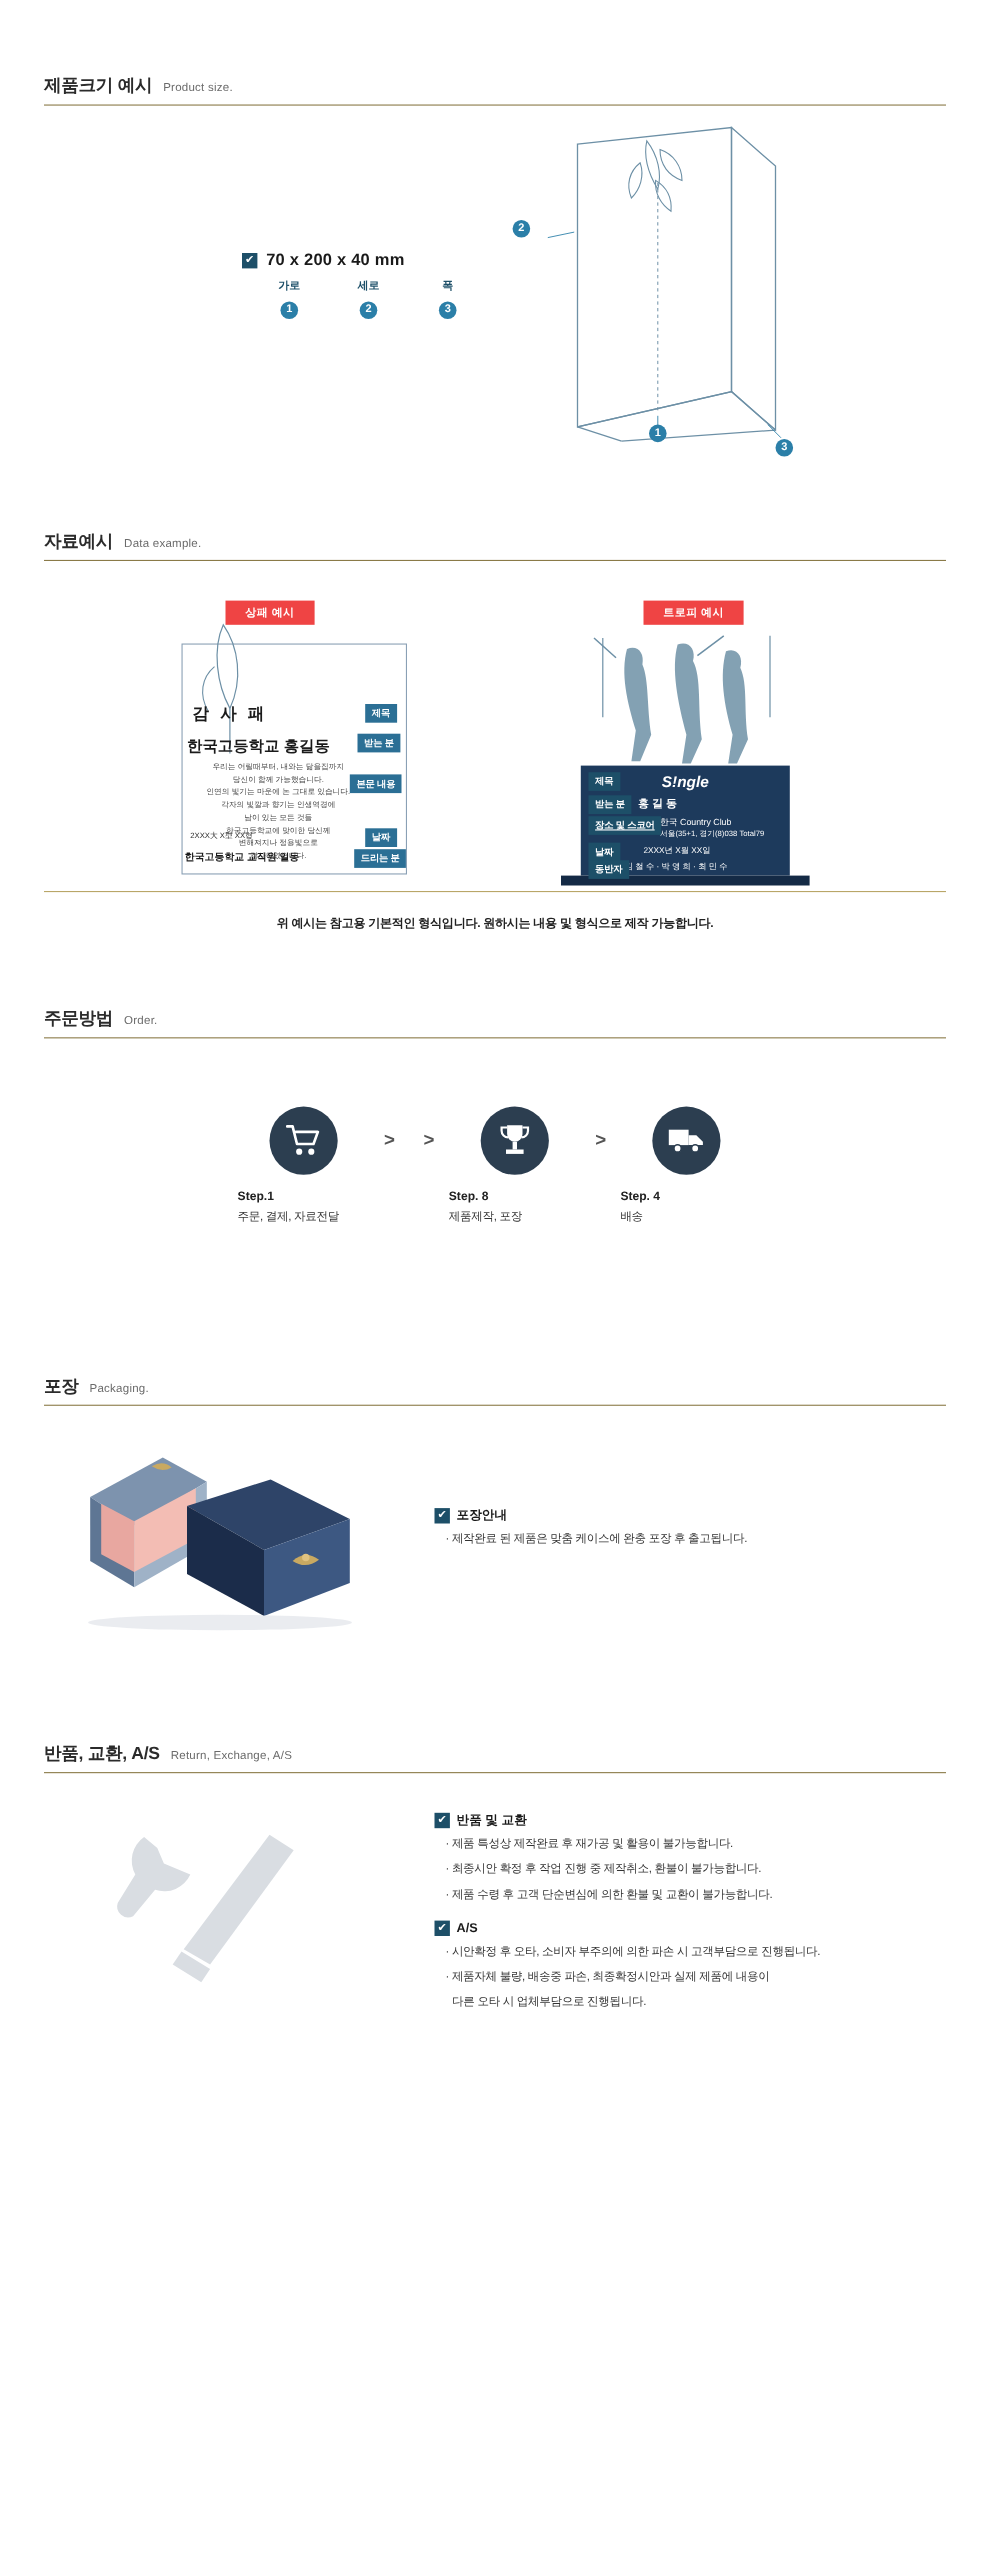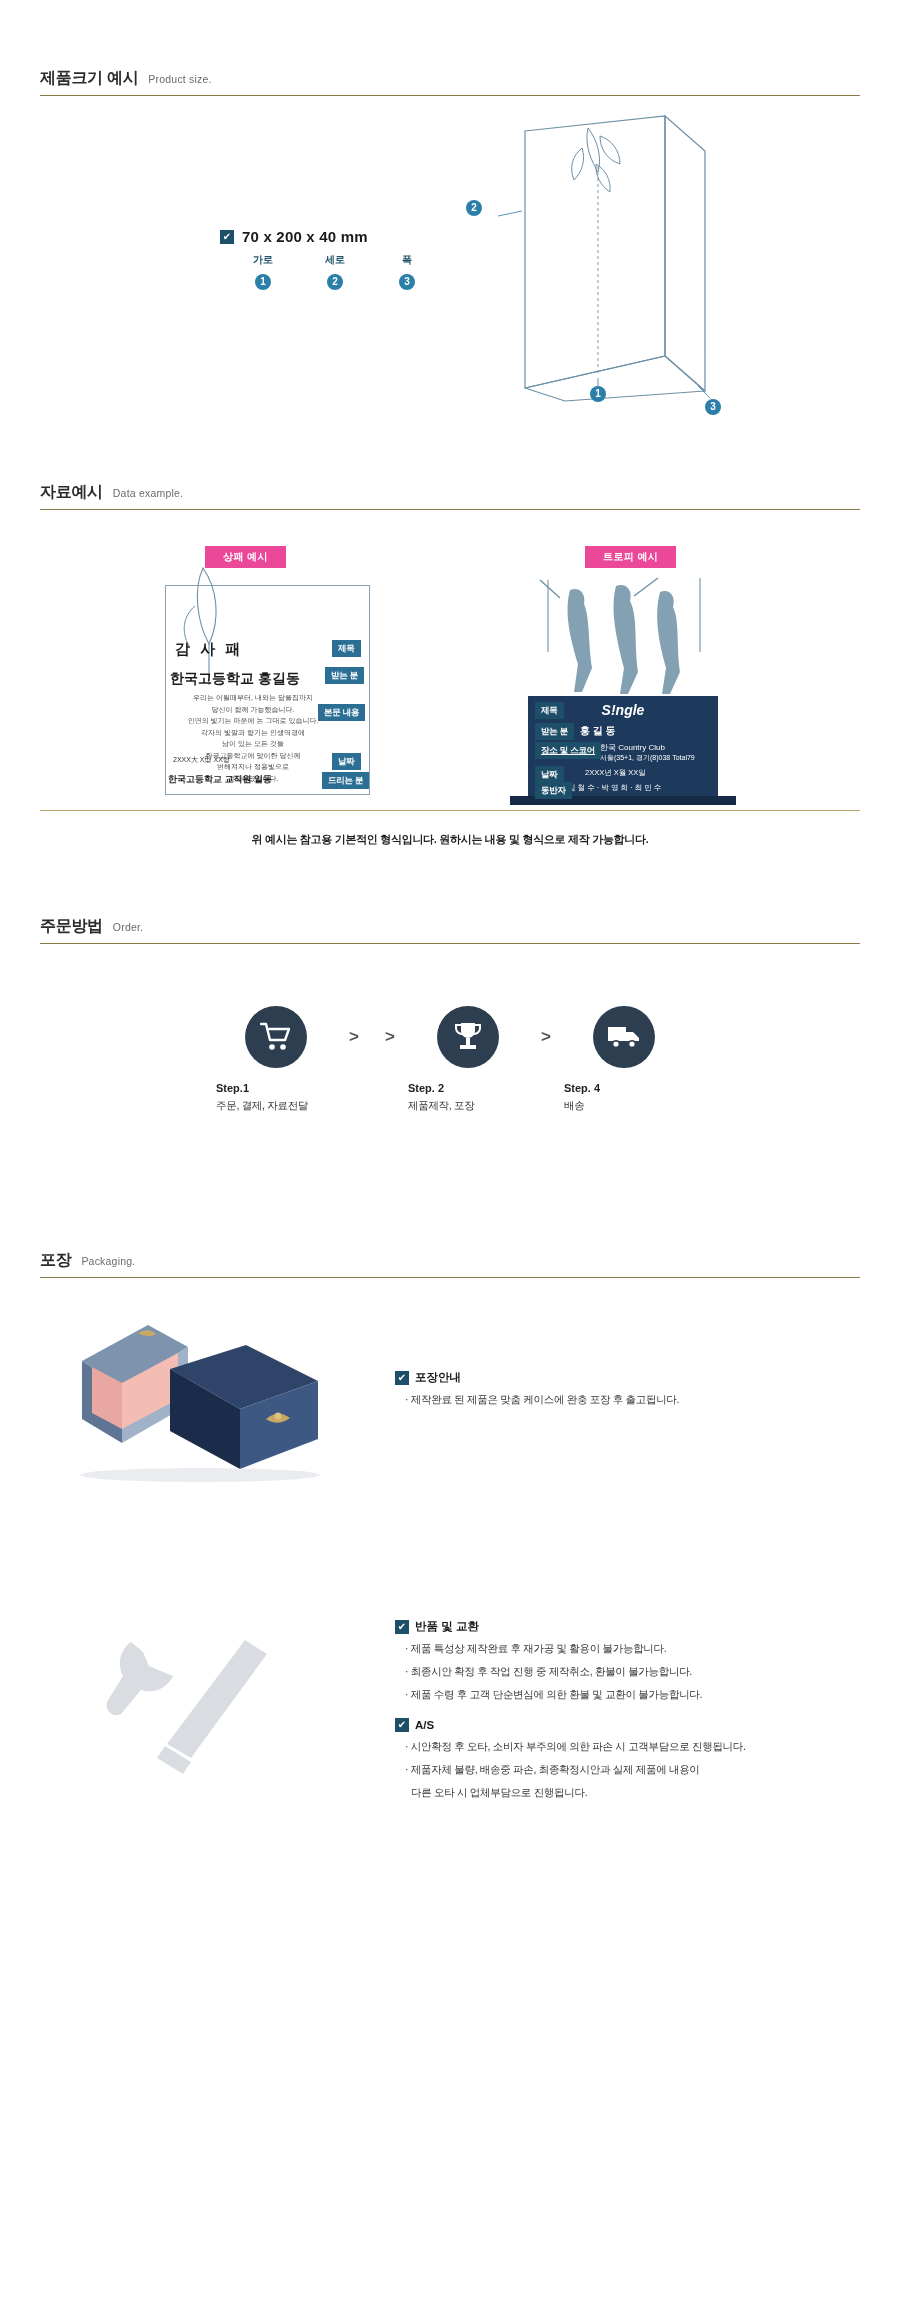--- a/index.html
+++ b/index.html
@@ -96,21 +96,21 @@
     background: #2b7fa8; color: #fff;
     font-size: 10px; line-height: 16px; text-align: center;
     font-weight: bold;
   }
 
   
   #data-example-section { padding-top: 56px; }
   .data-body { height: 350px; position: relative; }
   .tag-title {
     position: absolute;
-    background: #ec4899;
+    background: #ef4444;
     color: #fff;
     font-size: 10px;
     font-weight: bold;
     padding: 4px 18px;
     letter-spacing: 0.4px;
   }
   .plaque {
     position: absolute;
     border: 1px solid #8aa0b5;
     background: #fff;
@@ -361,21 +361,21 @@
         <div class="step">
           <div class="circle">
             <svg width="30" height="32" viewBox="0 0 30 32">
               <path d="M8 2 h14 v8 a7 7 0 0 1 -14 0 z" fill="#fff"></path>
               <path d="M8 4 H3 v3 a6 6 0 0 0 6 6" fill="none" stroke="#fff" stroke-width="2"></path>
               <path d="M22 4 h5 v3 a6 6 0 0 1 -6 6" fill="none" stroke="#fff" stroke-width="2"></path>
               <rect x="13" y="17" width="4" height="7" fill="#fff"></rect>
               <rect x="7" y="24" width="16" height="4" fill="#fff"></rect>
             </svg>
           </div>
-          <div class="step-name">Step. 2</div>
+          <div class="step-name">Step. 8</div>
           <div class="step-desc">제품제작, 포장</div>
         </div>
 
         <div class="arrow">&gt;</div>
 
         <div class="step">
           <div class="circle">
             <svg width="34" height="26" viewBox="0 0 34 26">
               <rect x="1" y="3" width="18" height="14" fill="#fff"></rect>
               <path d="M19 8 h7 l6 6 v3 H19 z" fill="#fff"></path>
@@ -424,20 +424,24 @@
         <div class="info-head">
           <span class="chk">✔</span>
           <span class="t">포장안내</span>
         </div>
         <div class="bullet">· 제작완료 된 제품은 맞춤 케이스에 완충 포장 후 출고됩니다.</div>
       </div>
     </div>
   </div>
 
   <div class="section" id="return-section">
+    <div class="sec-head">
+      <span class="ko">반품, 교환, A/S</span>
+      <span class="en">Return, Exchange, A/S</span>
+    </div>
 
     <div class="ret-body">
       <div class="tool-img">
         <svg width="210" height="150" viewBox="0 0 210 150">
           <g fill="#d9dde2">
             <path d="M36 10 a26 26 0 0 0 -8 34 l-16 26 a10 10 0 0 0 14 12 l20 -24 a26 26 0 0 0 32 -14 l-24 -10 -6 -14 z"></path>
             <path d="M150 8 l22 14 -76 104 -24 -14 z"></path>
             <path d="M70 114 l26 16 -8 12 -26 -16 z"></path>
           </g>
         </svg>

